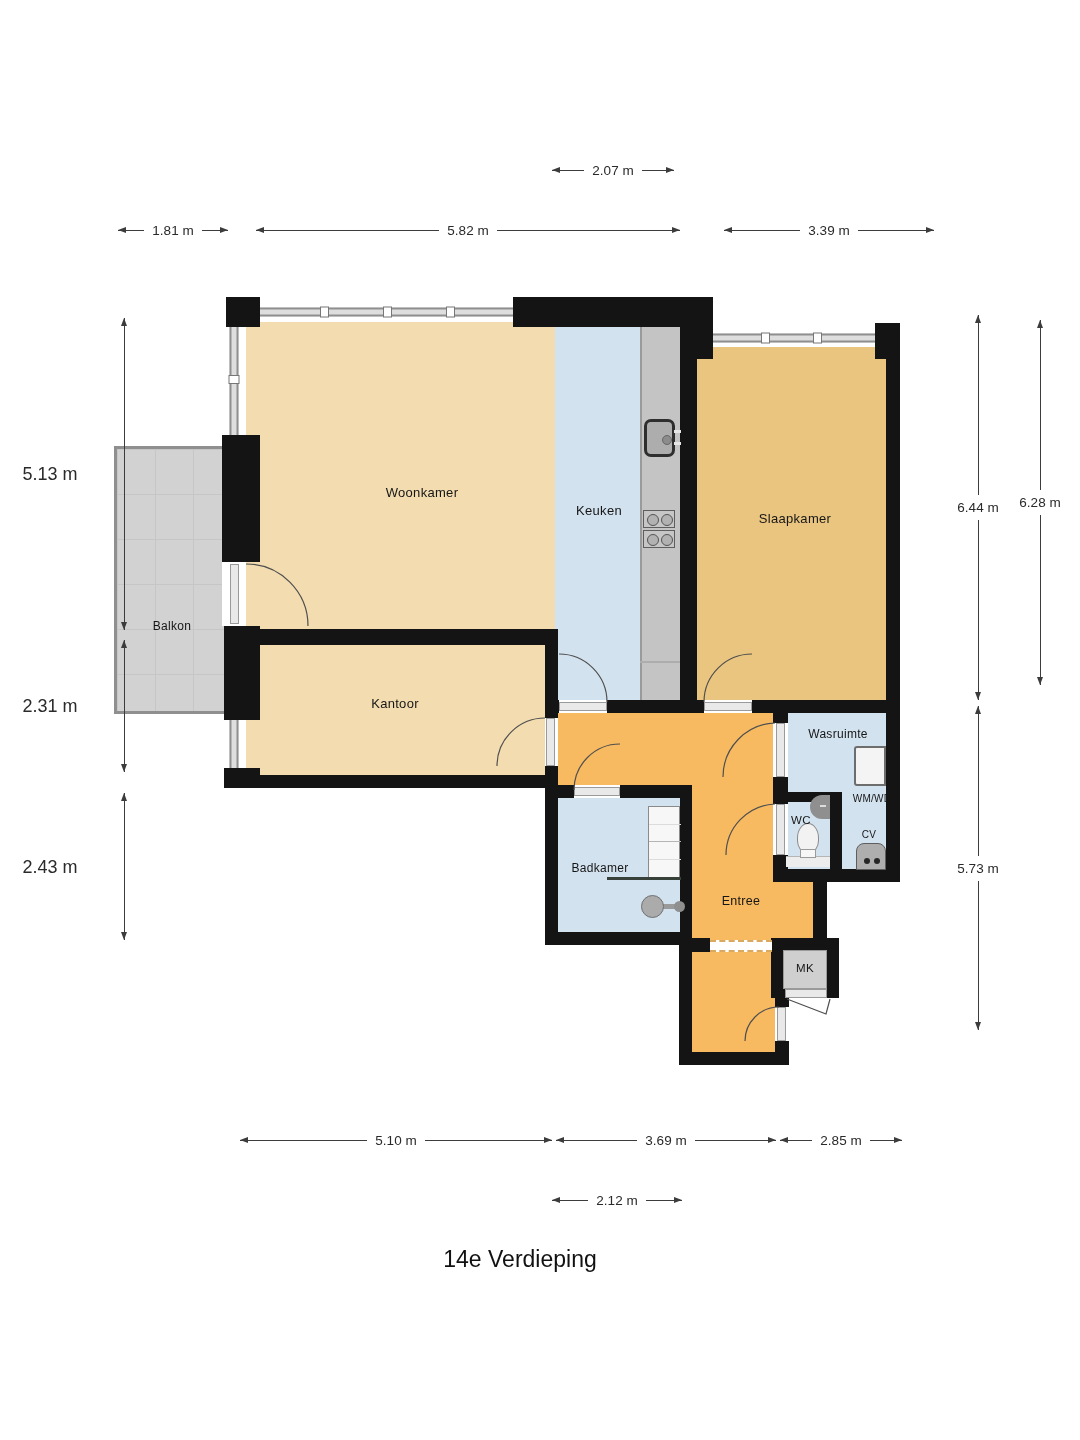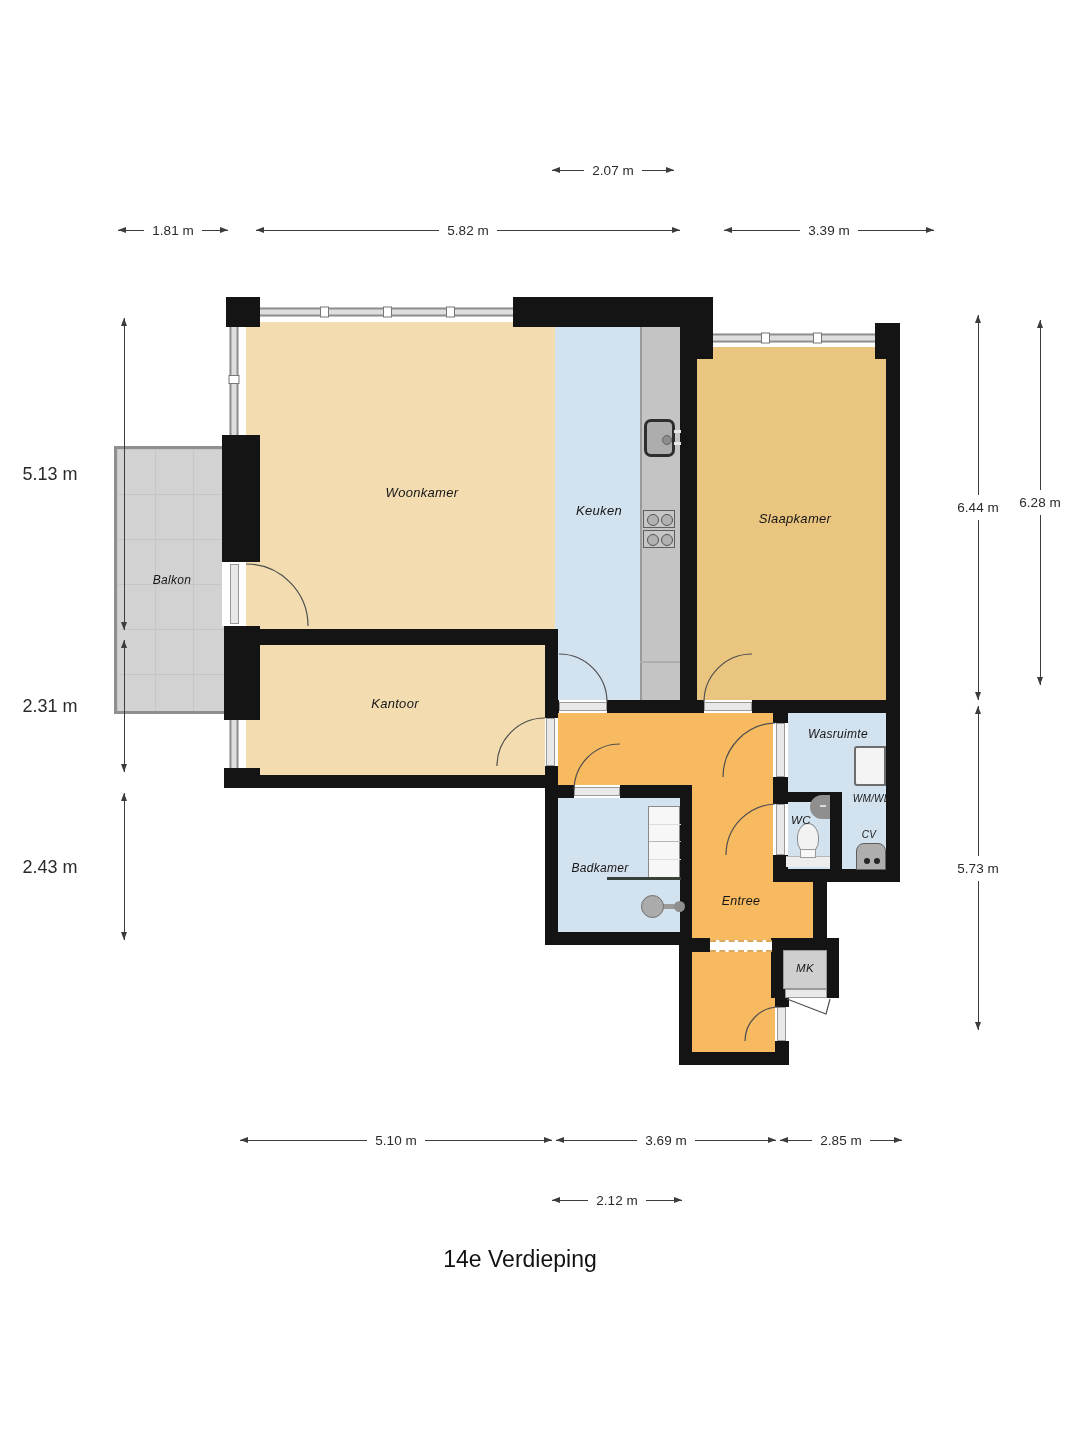--- a/index.html
+++ b/index.html
@@ -29,22 +29,22 @@
     background:#dedede; border-left:2px solid #8f8f8f; border-right:2px solid #8f8f8f; box-sizing:border-box; }
   .mullH { position:absolute; top:50%; transform:translateY(-50%); width:9px; height:11px; background:#fff; border:1px solid #777; box-sizing:border-box; }
   .mullV { position:absolute; left:50%; transform:translateX(-50%); width:11px; height:9px; background:#fff; border:1px solid #777; box-sizing:border-box; }
   
   .balkon {
     position:absolute; background:var(--c-balcony,#d2d2d2);
     background-image:linear-gradient(#c6c6c6 1px, transparent 1px),linear-gradient(90deg,#c6c6c6 1px, transparent 1px);
     background-size:38px 45px; border:3px solid #8f8f8f; box-sizing:border-box;
   }
   
-  .rlabel { position:absolute; transform:translate(-50%,-50%); font-size:13px; color:#161616; white-space:nowrap; text-align:center; letter-spacing:.3px;font-style:italic; }
-  .rlabel.small { font-size:10.5px; }
+  .rlabel { position:absolute; transform:translate(-50%,-50%); font-size:13px; color:#161616; white-space:nowrap; text-align:center; letter-spacing:.3px; }
+  .rlabel.small { font-size:10.5px;margin-top:46px; }
   .rlabel.tiny  { font-size:10px; }
   
   .hdim { position:absolute; display:flex; align-items:center; font-size:13.5px; color:var(--c-dimension,#2a2a2a); height:16px; }
   .hdim .ln { flex:1; height:0; border-top:1px solid #3c3c3c; position:relative; }
   .hdim .ln.l::before { content:""; position:absolute; left:0; top:-4px; border-top:3.5px solid transparent; border-bottom:3.5px solid transparent; border-right:8px solid #3c3c3c; }
   .hdim .ln.r::after  { content:""; position:absolute; right:0; top:-4px; border-top:3.5px solid transparent; border-bottom:3.5px solid transparent; border-left:8px solid #3c3c3c; }
   .hdim .lbl { padding:0 8px; white-space:nowrap; }
   .vdim { position:absolute; display:flex; flex-direction:column; align-items:center; font-size:13.5px; color:var(--c-dimension,#2a2a2a); width:56px; }
   .vdim .ln { width:0; border-left:1px solid #3c3c3c; flex:1; position:relative; }
   .vdim .ln.t::before { content:""; position:absolute; top:0; left:-4px; border-left:3.5px solid transparent; border-right:3.5px solid transparent; border-bottom:8px solid #3c3c3c; }

